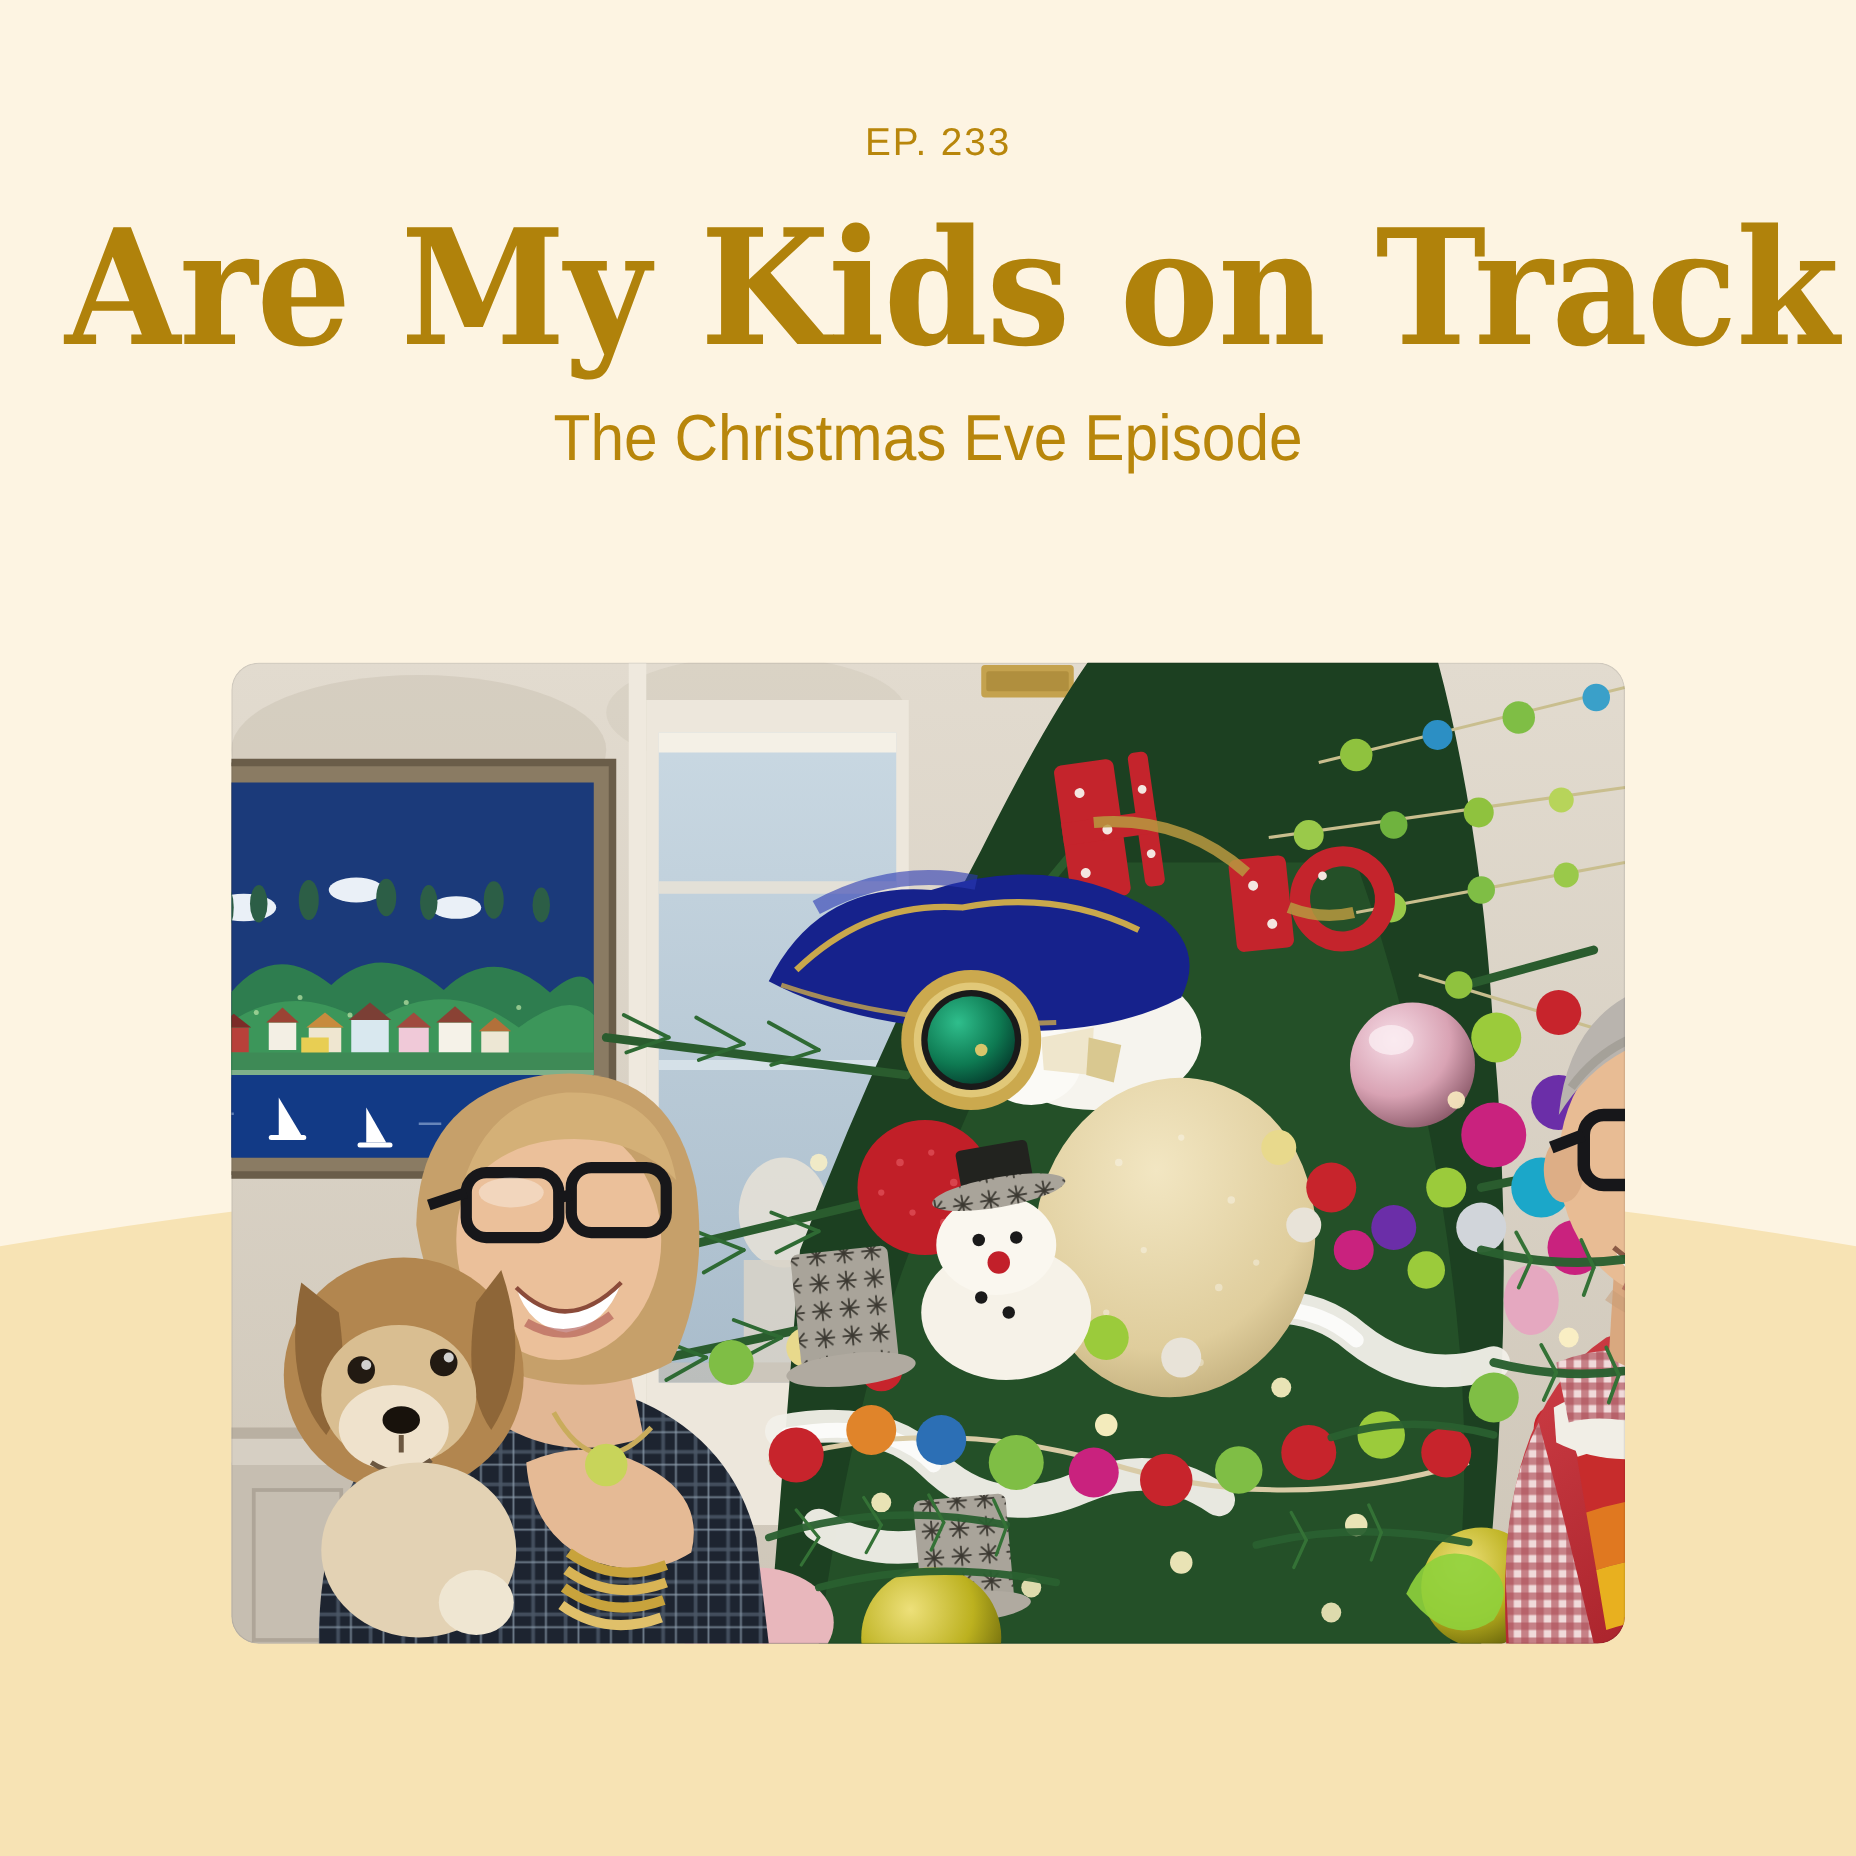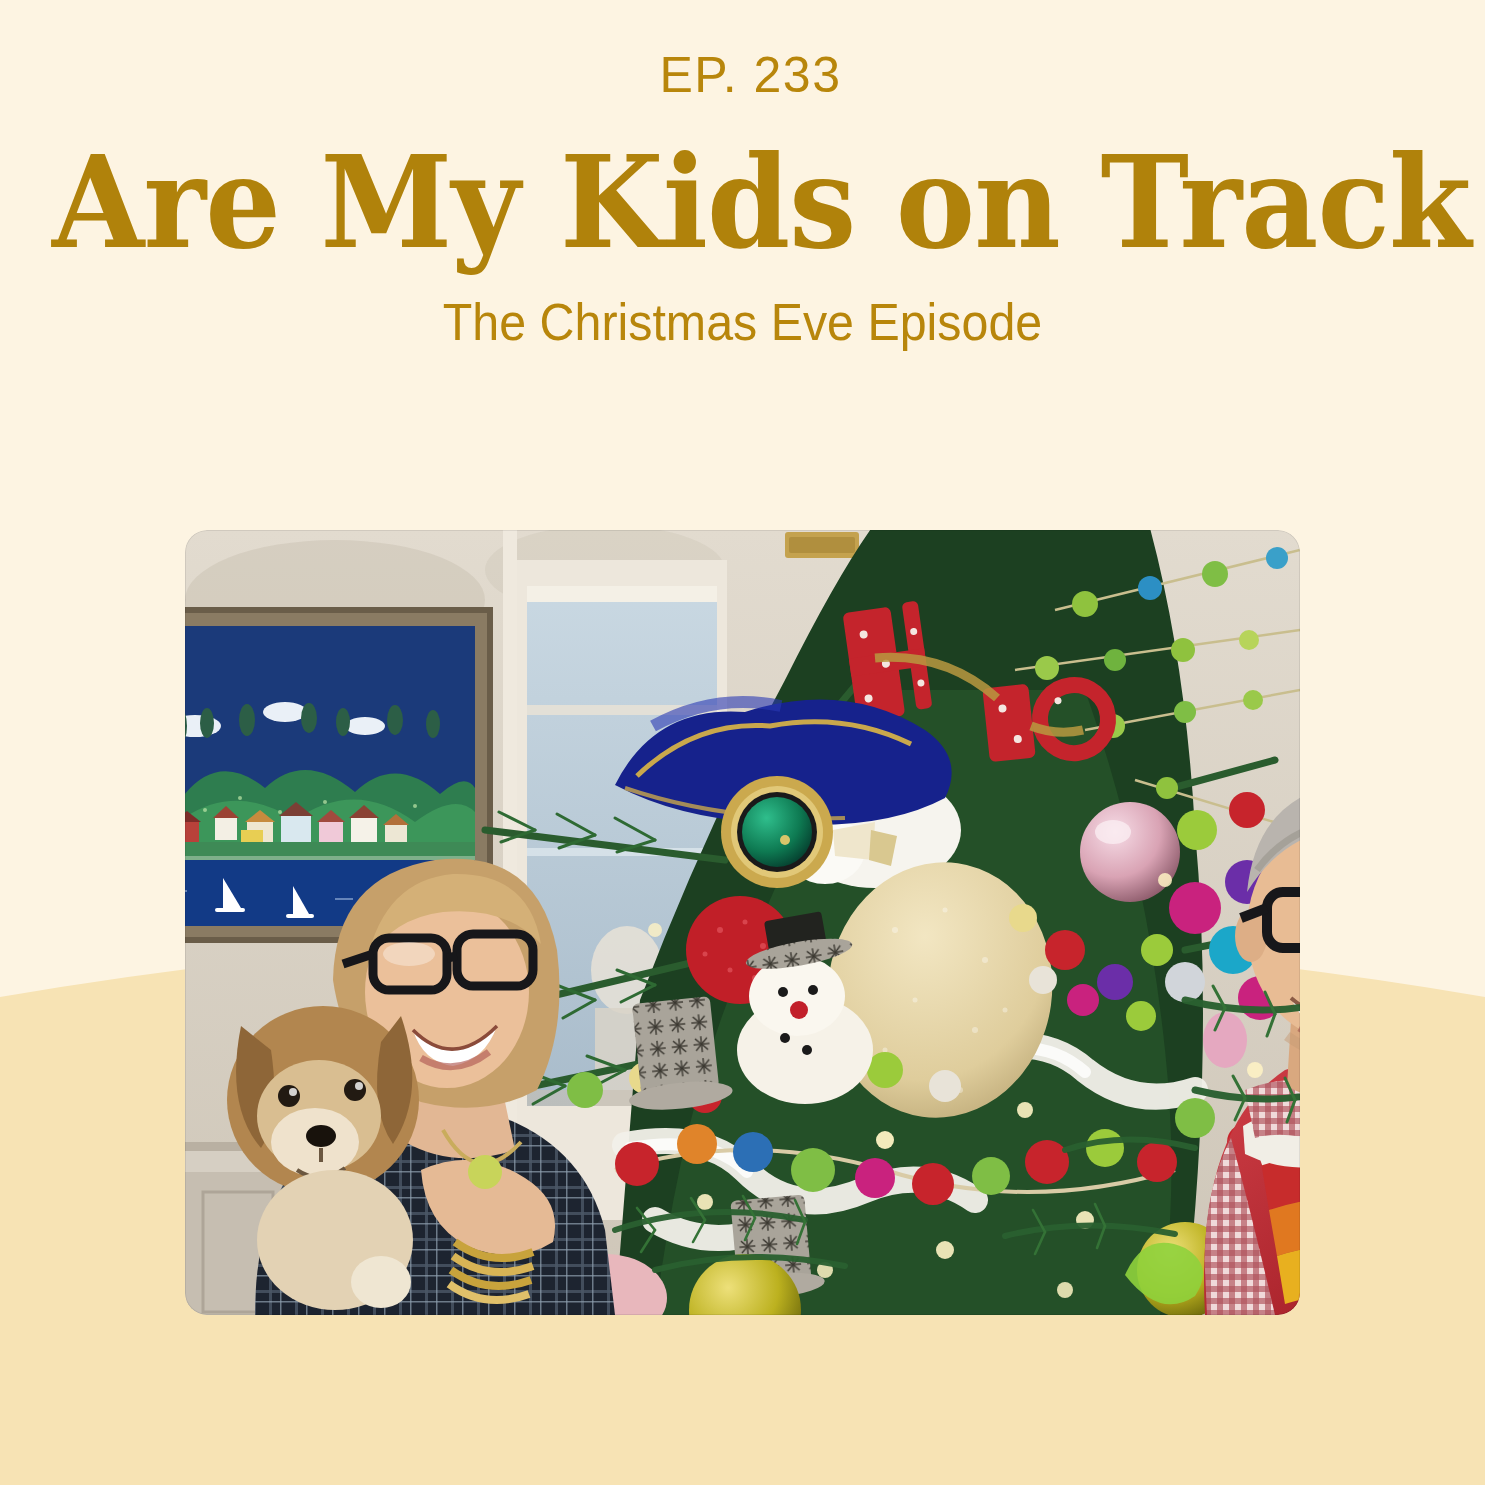--- a/index.html
+++ b/index.html
@@ -12,22 +12,22 @@
   #stage{position:absolute;inset:0;}
 
   
   .bg-top{position:absolute;inset:0;background:#FDF4E2;}
   .bg-curve{position:absolute;left:0;top:0;width:1485px;height:1485px;}
 
   
   .header{position:absolute;left:0;top:0;width:1485px;text-align:center;z-index:5;}
   .ep-label{
     font-family:"Liberation Sans",sans-serif;
-    font-size:50px;letter-spacing:1.5px;font-weight:400;
-    color:#B8860B;margin-top:50px;line-height:1;padding-left:16px;
+    font-size:31px;letter-spacing:1.5px;font-weight:400;
+    color:#B8860B;margin-top:98px;line-height:1;padding-left:16px;
   }
   .show-title{
     font-family:"DejaVu Serif","Liberation Serif",serif;
     font-weight:700;
     font-size:128px;
     line-height:1;
     color:#B0820B;
     margin-top:38px;
     letter-spacing:-1px;
     transform:scaleX(0.93);

